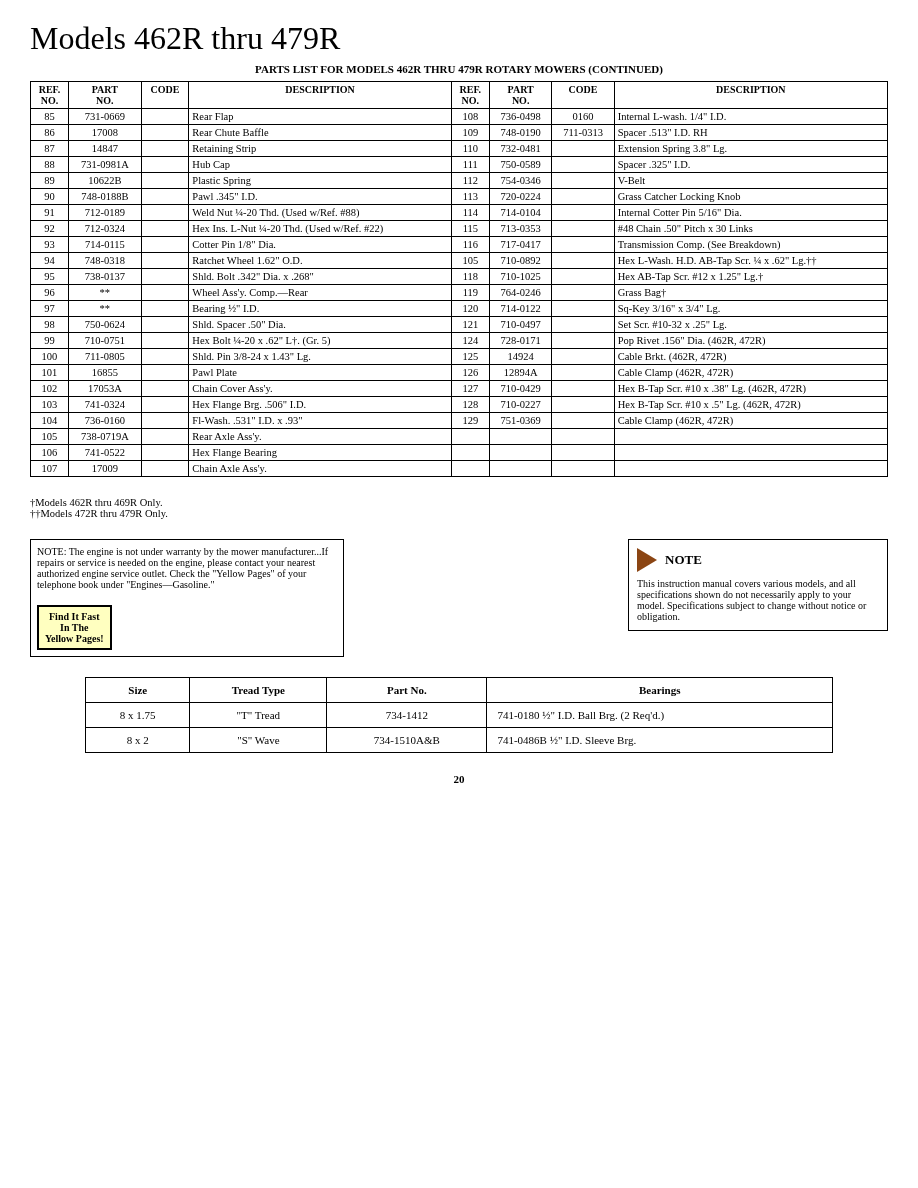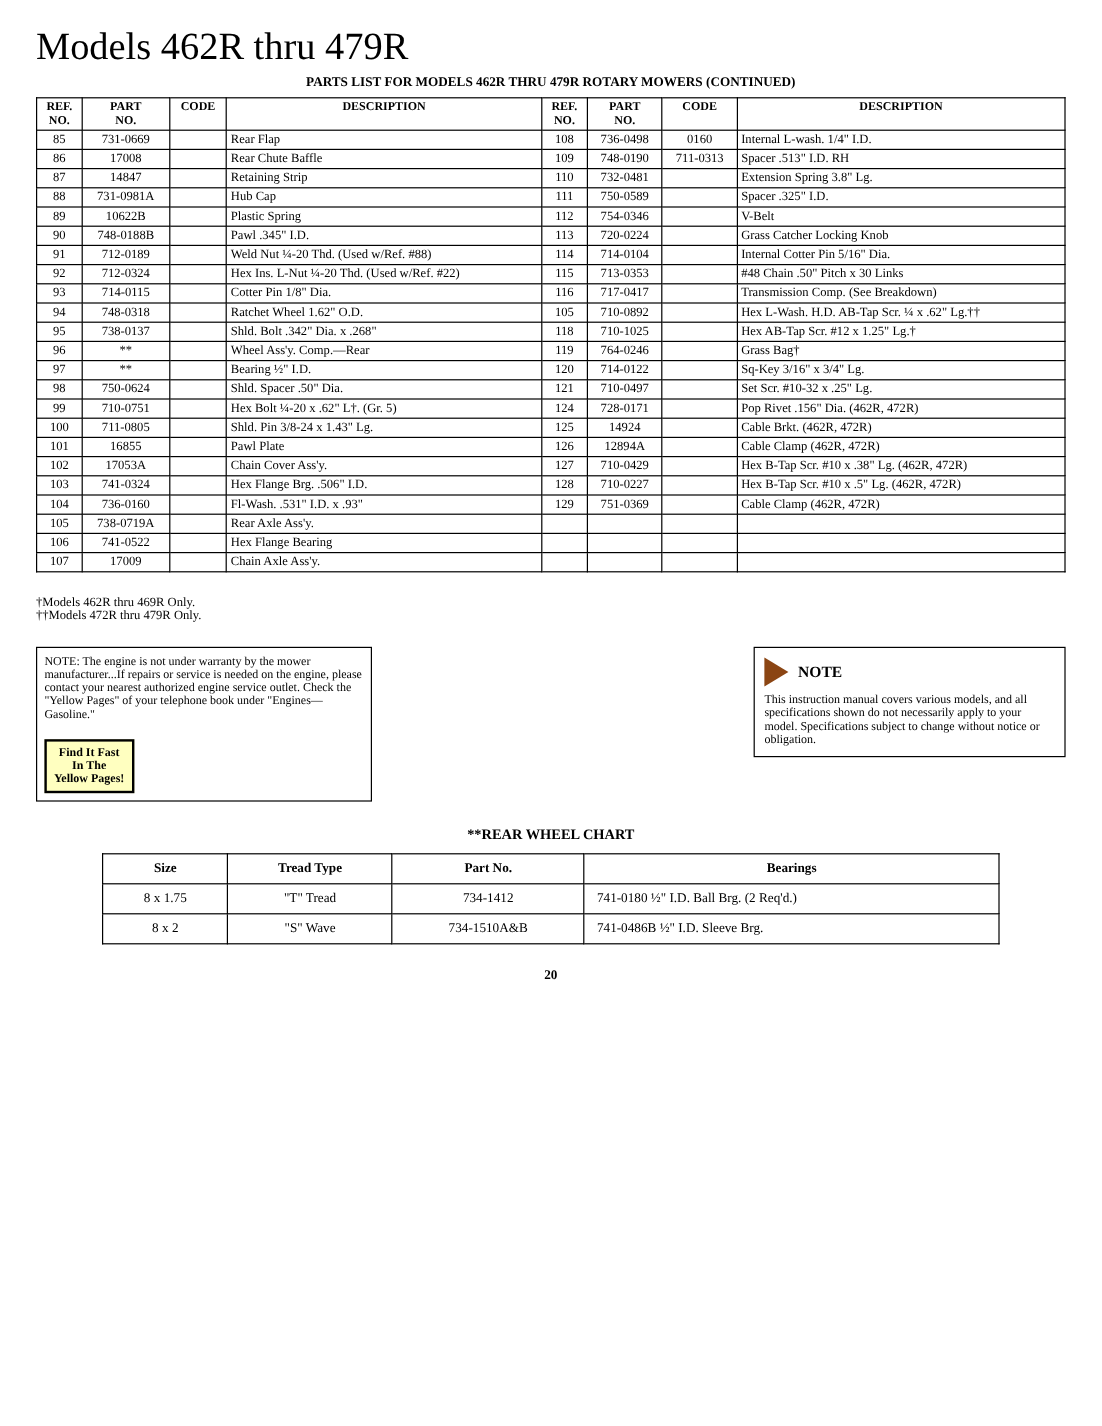--- a/index.html
+++ b/index.html
@@ -52,21 +52,21 @@
     }
     
     .notes-area {
       display: flex;
       gap: 20px;
       margin: 10px 0 20px 0;
       align-items: flex-start;
     }
     .note-box-left {
       border: 1px solid #000;
-      width: 280px;
+      width: 314px;
       font-size: 10px;
       padding: 6px;
       position: relative;
     }
     .find-it-fast {
       display: inline-block;
       background: #a3a3a3;
       border: 2px solid #000;
       padding: 4px 6px;
       font-size: 10px;
@@ -402,21 +402,20 @@
   <div class="note-box-right">
     <div class="note-header">
       <span class="arrow-icon"></span>
       <strong>NOTE</strong>
     </div>
     <span>This instruction manual covers various models, and all specifications shown do not necessarily apply to your model. Specifications subject to change without notice or obligation.</span>
   </div>
 </div>
 
 <div style="margin-top: 16px;">
-  <div class="wheel-chart-title">**REAR WHEEL CHART</div>
   <table class="wheel-table">
     <thead>
       <tr id="wheel-thead-row">
       <th>Size</th>
           <th>Tread Type</th>
           <th>Part No.</th>
           <th>Bearings</th>
         </tr>
     </thead>
     <tbody id="wheel-tbody">

